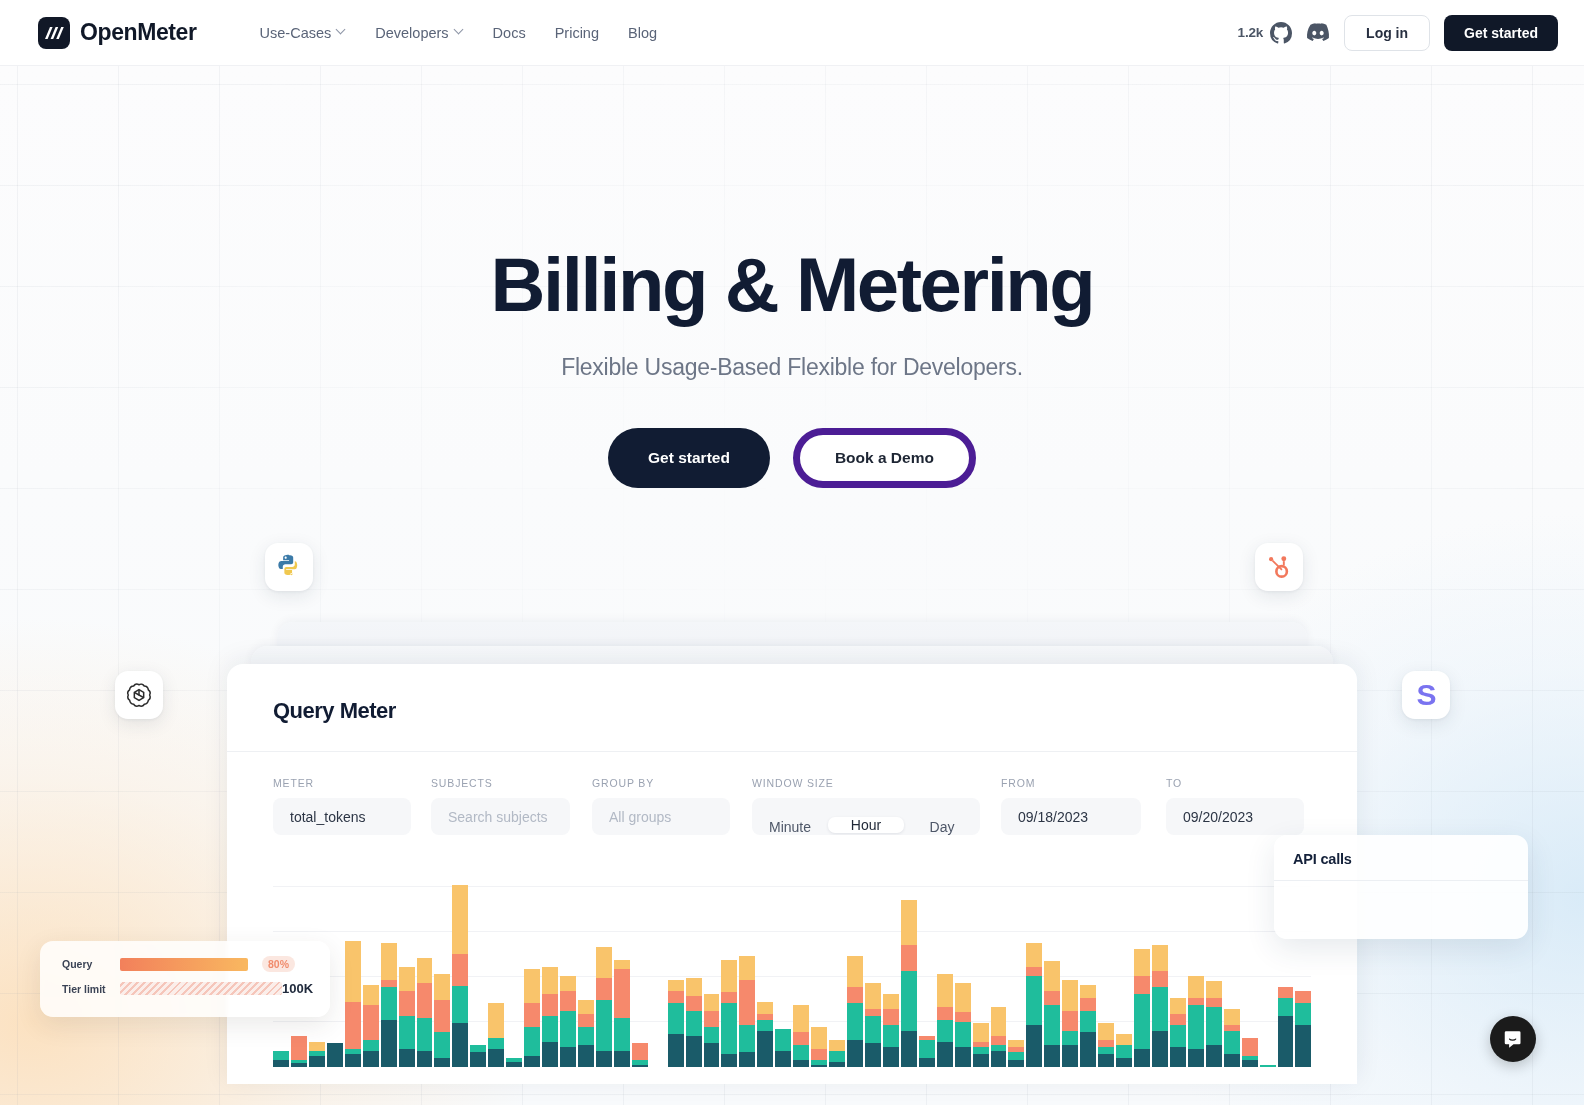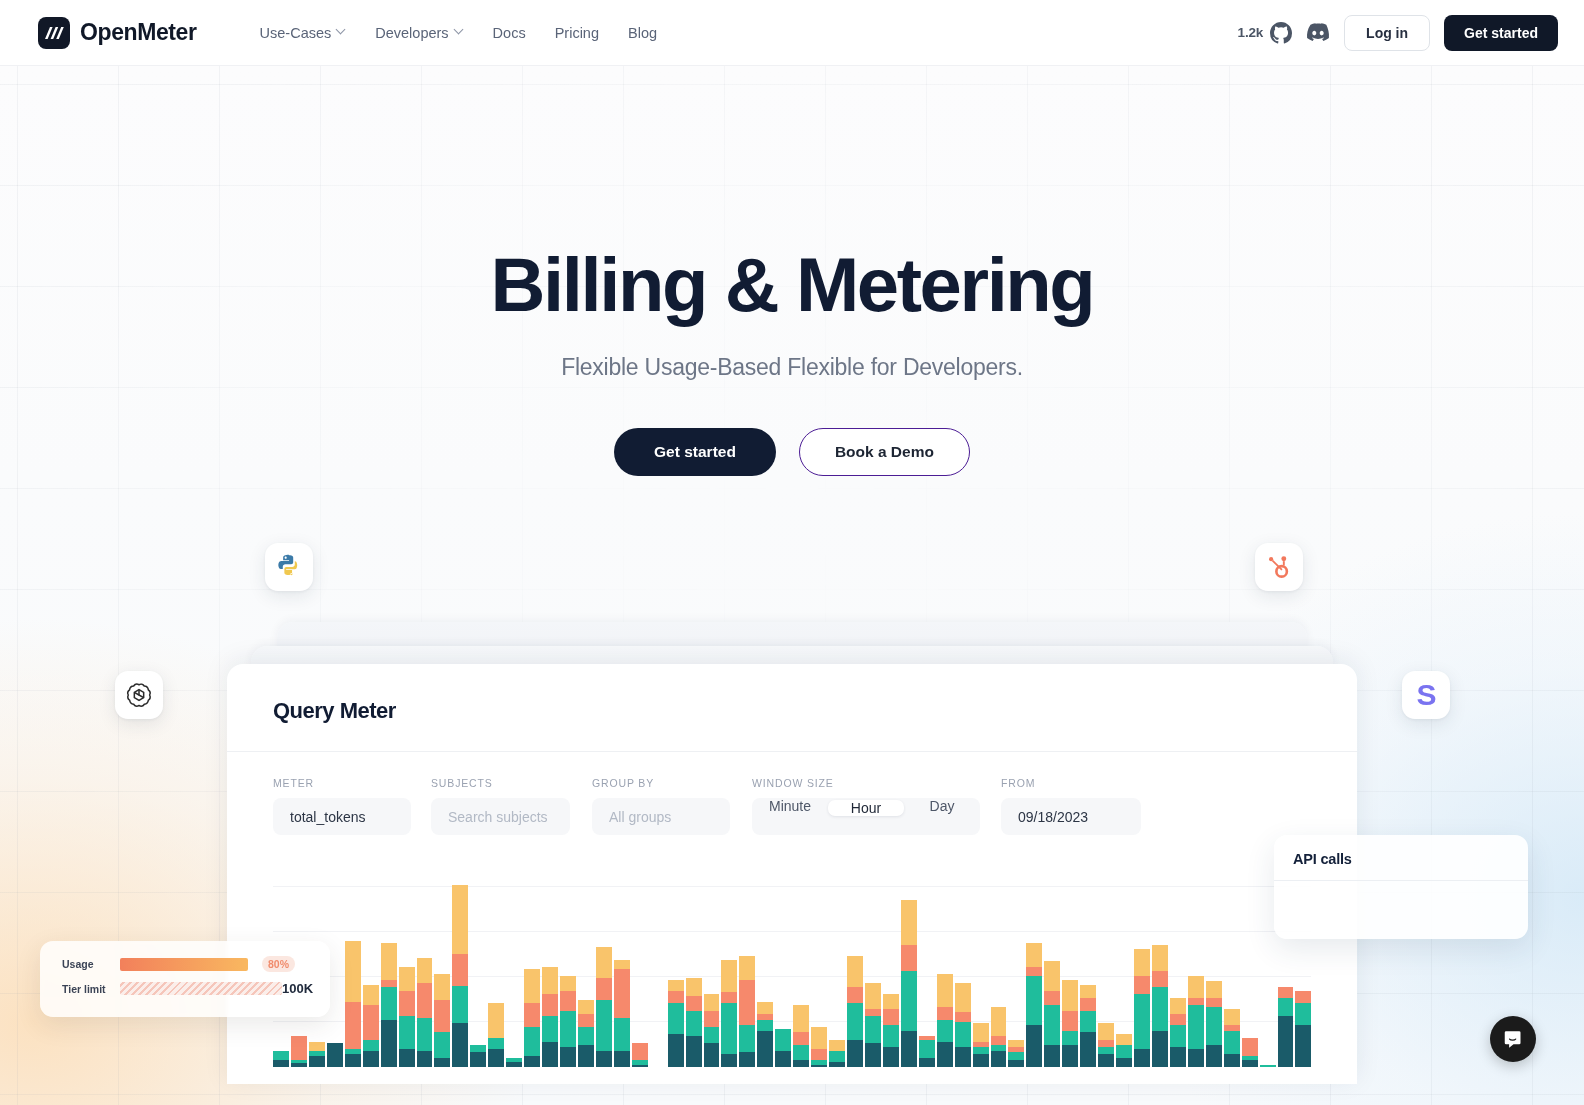--- a/index.html
+++ b/index.html
@@ -85,21 +85,21 @@
   }
   .hero-sub {
     margin-top:30px; font-size:23px; color:#6d7687; font-weight:400; letter-spacing:-0.25px;
   }
   .hero-ctas { margin-top:47px; display:flex; justify-content:center; gap:23px; }
   .cta {
     font-size:15.5px; font-weight:600; border-radius:999px; cursor:pointer;
     display:inline-flex; align-items:center; justify-content:center;
   }
   .cta-primary { background:#111c33; color:#fff; padding:15px 40px; border:none; }
-  .cta-secondary { background:#ffffff; color:#1d2533; padding:14px 35px; border:1px solid #4c1d95; }
+  .cta-secondary { background:#ffffff; color:#1d2533; padding:14px 35px; border:7px solid #4c1d95; }
 
   
   .tile {
     position:absolute; width:48px; height:48px; border-radius:13px;
     background:#ffffff; box-shadow:0 5px 18px rgba(33,45,66,0.10), 0 1px 3px rgba(33,45,66,0.06);
     display:flex; align-items:center; justify-content:center; z-index:18;
   }
   .tile-python { left:265px; top:543px; }
   .tile-hubspot{ left:1255px; top:543px; }
   .tile-openai { left:115px; top:671px; }
@@ -143,21 +143,21 @@
   .field-input.placeholder { color:#b2b9c5; }
   .f-meter   { width:138px; margin-right:20px; }
   .f-subject { width:139px; margin-right:22px; }
   .f-group   { width:138px; margin-right:22px; }
   .f-window  { width:228px; margin-right:21px; }
   .f-from    { width:140px; margin-right:25px; }
   .f-to      { width:138px; }
 
   .seg {
     height:37px; border-radius:8px; background:#f6f7f9;
-    display:flex; align-items:flex-start; overflow:hidden; padding:0;
+    display:flex; align-items:flex-end; overflow:hidden; padding:0;
   }
   .seg-opt {
     flex:1; display:flex; align-items:center; justify-content:center;
     font-size:14px; color:#4e5768; cursor:pointer; user-select:none;
   }
   .seg-opt.active { background:#ffffff; color:#1f2736; box-shadow:0 1px 3px rgba(25,40,70,0.10); border-radius:7px; margin:2px 0; }
 
   
   .chart-wrap { position:absolute; left:46px; top:218px; width:1038px; height:185px; }
   .gridline { position:absolute; left:0; width:1038px; height:1px; background:#f1f2f5; }
@@ -356,20 +356,24 @@
           <div class="seg-opt active">Hour</div>
           <div class="seg-opt">Day</div>
         </div>
       </div>
 
       <div class="field f-from">
         <div class="field-label">FROM</div>
         <div class="field-input">09/18/2023</div>
       </div>
 
+      <div class="field f-to">
+        <div class="field-label">TO</div>
+        <div class="field-input">09/20/2023</div>
+      </div>
     </div>
 
     <div class="chart-wrap">
       <div class="gridline" style="top:4px;"></div>
       <div class="gridline" style="top:49px;"></div>
       <div class="gridline" style="top:94px;"></div>
       <div class="gridline" style="top:139px;"></div>
       <div class="bars" id="bars">
           <div class="bar">
             <div style="height: 9.1px; background: rgb(31, 189, 156);"></div>
@@ -689,21 +693,21 @@
             <div style="height: 12.74px; background: rgb(246, 137, 108);"></div>
             <div style="height: 21.84px; background: rgb(31, 189, 156);"></div>
             <div style="height: 41.86px; background: rgb(26, 91, 105);"></div>
           </div>
         </div>
     </div>
   </div>
 
   <div class="usage-card">
     <div class="usage-row">
-      <span class="usage-label">Usage</span>
+      <span class="usage-label">Query</span>
       <span class="usage-bar usage-fill"></span>
       <span class="usage-pct">80%</span>
     </div>
     <div class="usage-row">
       <span class="usage-label">Tier limit</span>
       <span class="usage-bar tier-bar"></span>
       <span class="tier-val">100K</span>
     </div>
   </div>
 

